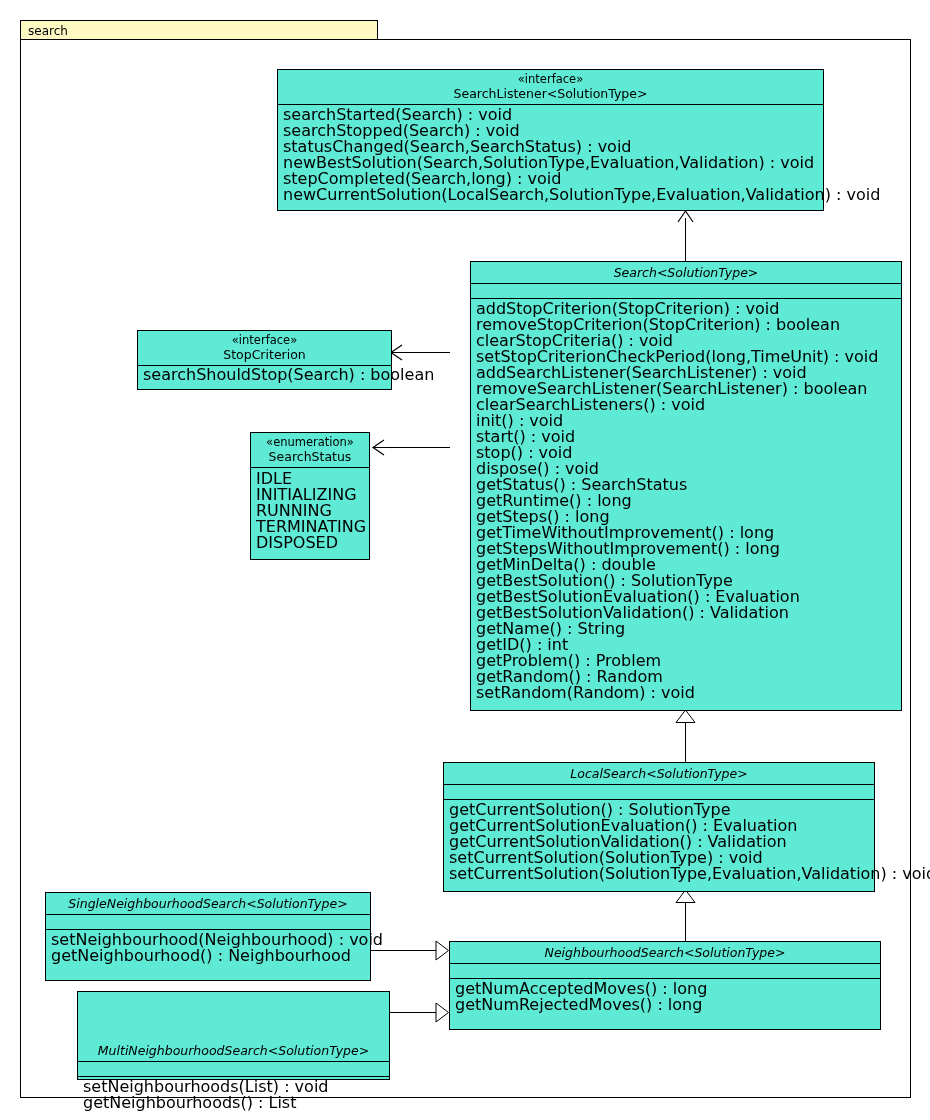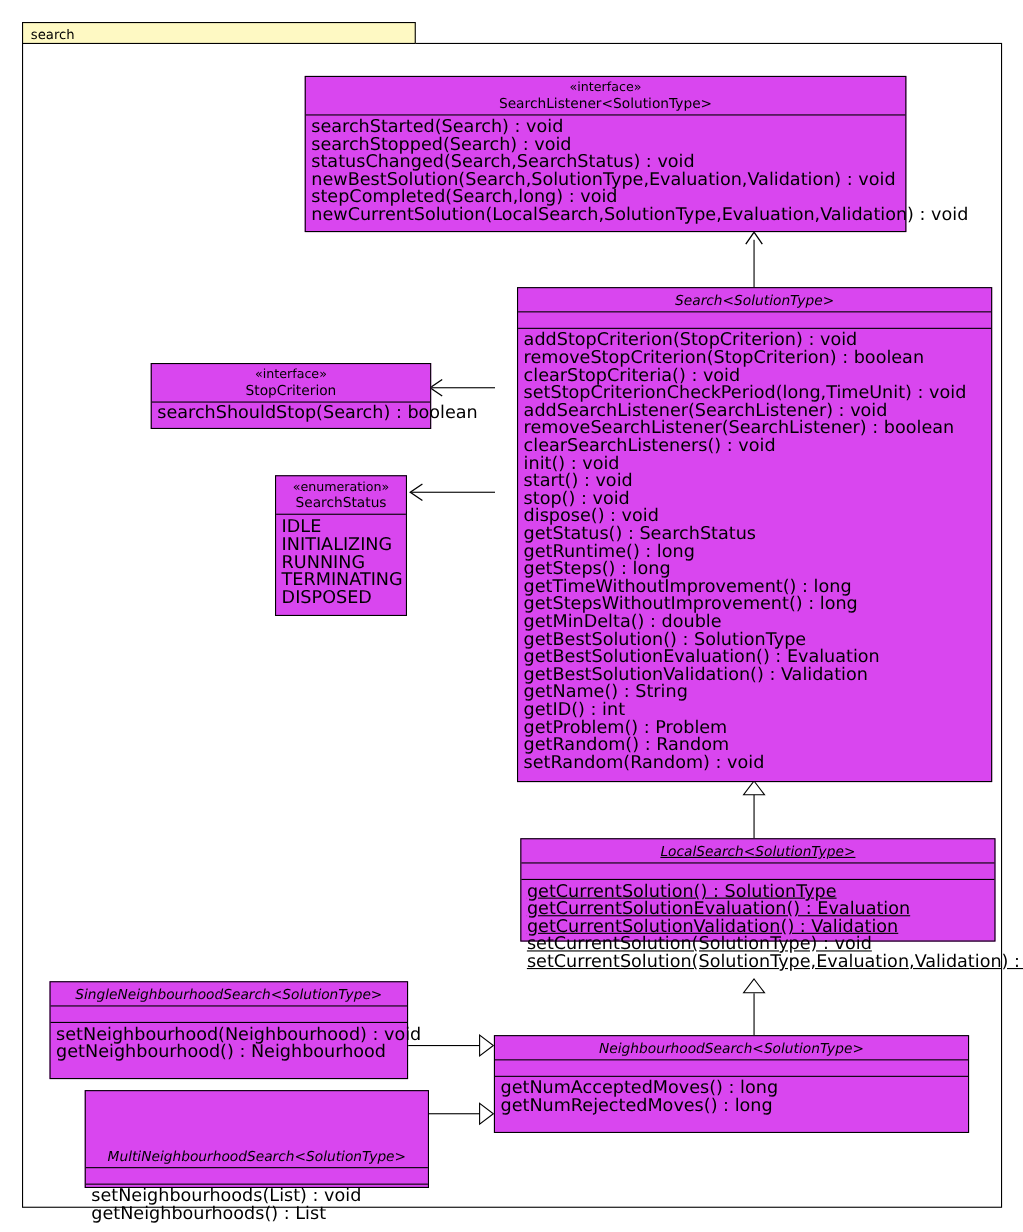--- a/index.html
+++ b/index.html
@@ -50,21 +50,21 @@
     box-sizing: border-box;
     background: #fff;
     z-index: 1;
   }
 
   
   .uml {
     position: absolute;
     border: 1px solid #000;
     box-sizing: border-box;
-    background: #d946ef;
+    background: #5eead4;
     z-index: 4;
   }
   .uml-head {
     border-bottom: 1px solid #000;
     text-align: center;
     padding: 2px 4px 3px 4px;
     box-sizing: border-box;
   }
   .stereo {
     display: block;
@@ -231,21 +231,21 @@
     </div>
     <div class="uml-ops" style="padding-top:3px;">
       <span class="lit">IDLE</span>
       <span class="lit">INITIALIZING</span>
       <span class="lit">RUNNING</span>
       <span class="lit">TERMINATING</span>
       <span class="lit">DISPOSED</span>
     </div>
   </div>
 
-  <div class="uml" style="left:473px; top:762px; width:432px; height:94px;text-decoration:underline;">
+  <div class="uml" style="left:443px; top:762px; width:432px; height:130px;">
     <div class="uml-head" style="padding-top:3px;">
       <span class="cname abstract">LocalSearch&lt;SolutionType&gt;</span>
     </div>
     <div class="uml-attrs"></div>
     <div class="uml-ops">
       <span class="op">getCurrentSolution() : SolutionType</span>
       <span class="op">getCurrentSolutionEvaluation() : Evaluation</span>
       <span class="op">getCurrentSolutionValidation() : Validation</span>
       <span class="op">setCurrentSolution(SolutionType) : void</span>
       <span class="op">setCurrentSolution(SolutionType,Evaluation,Validation) : void</span>

